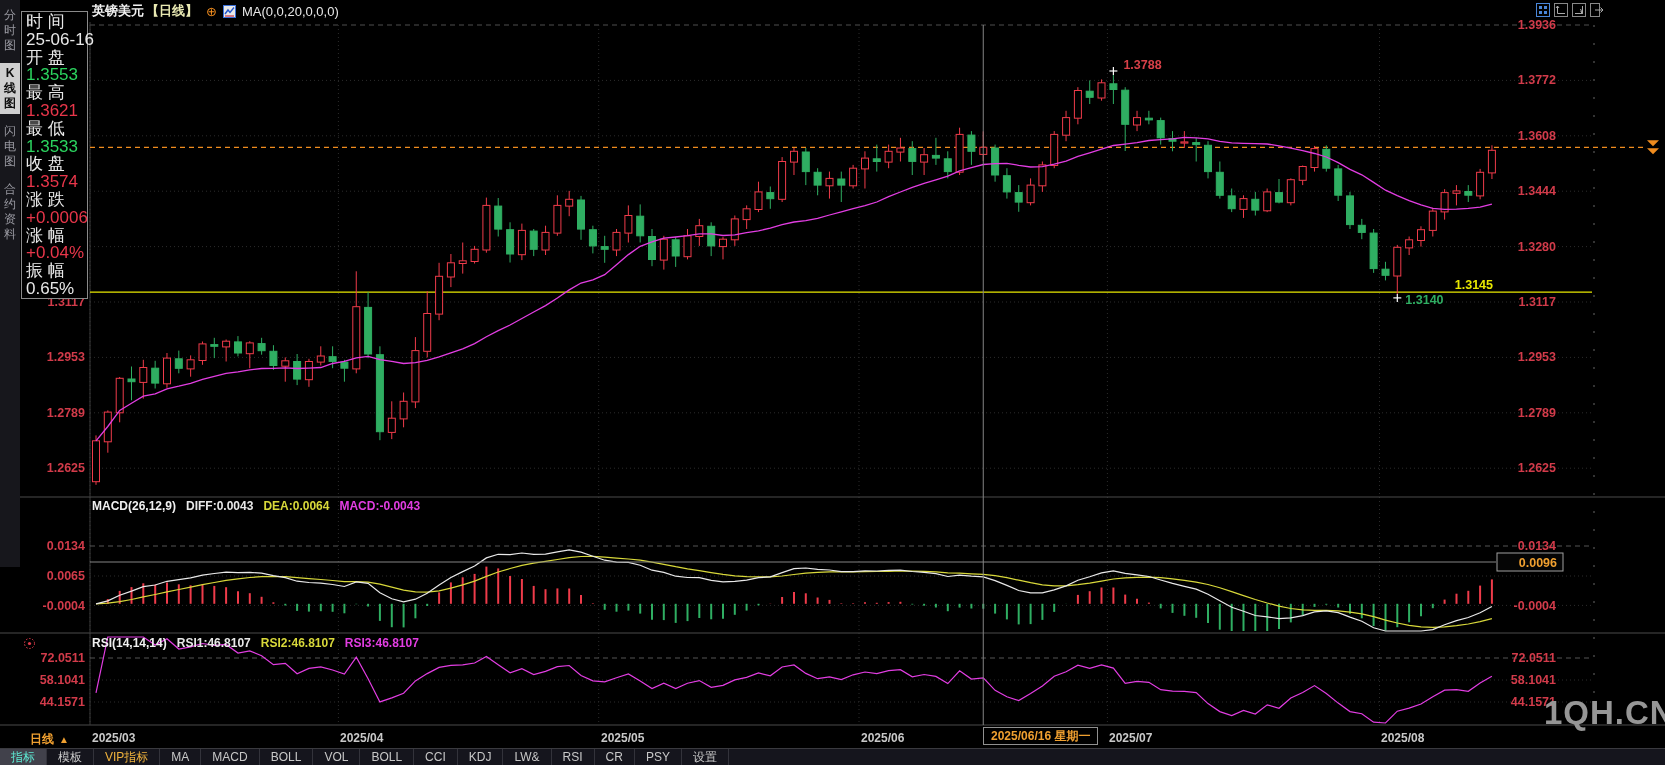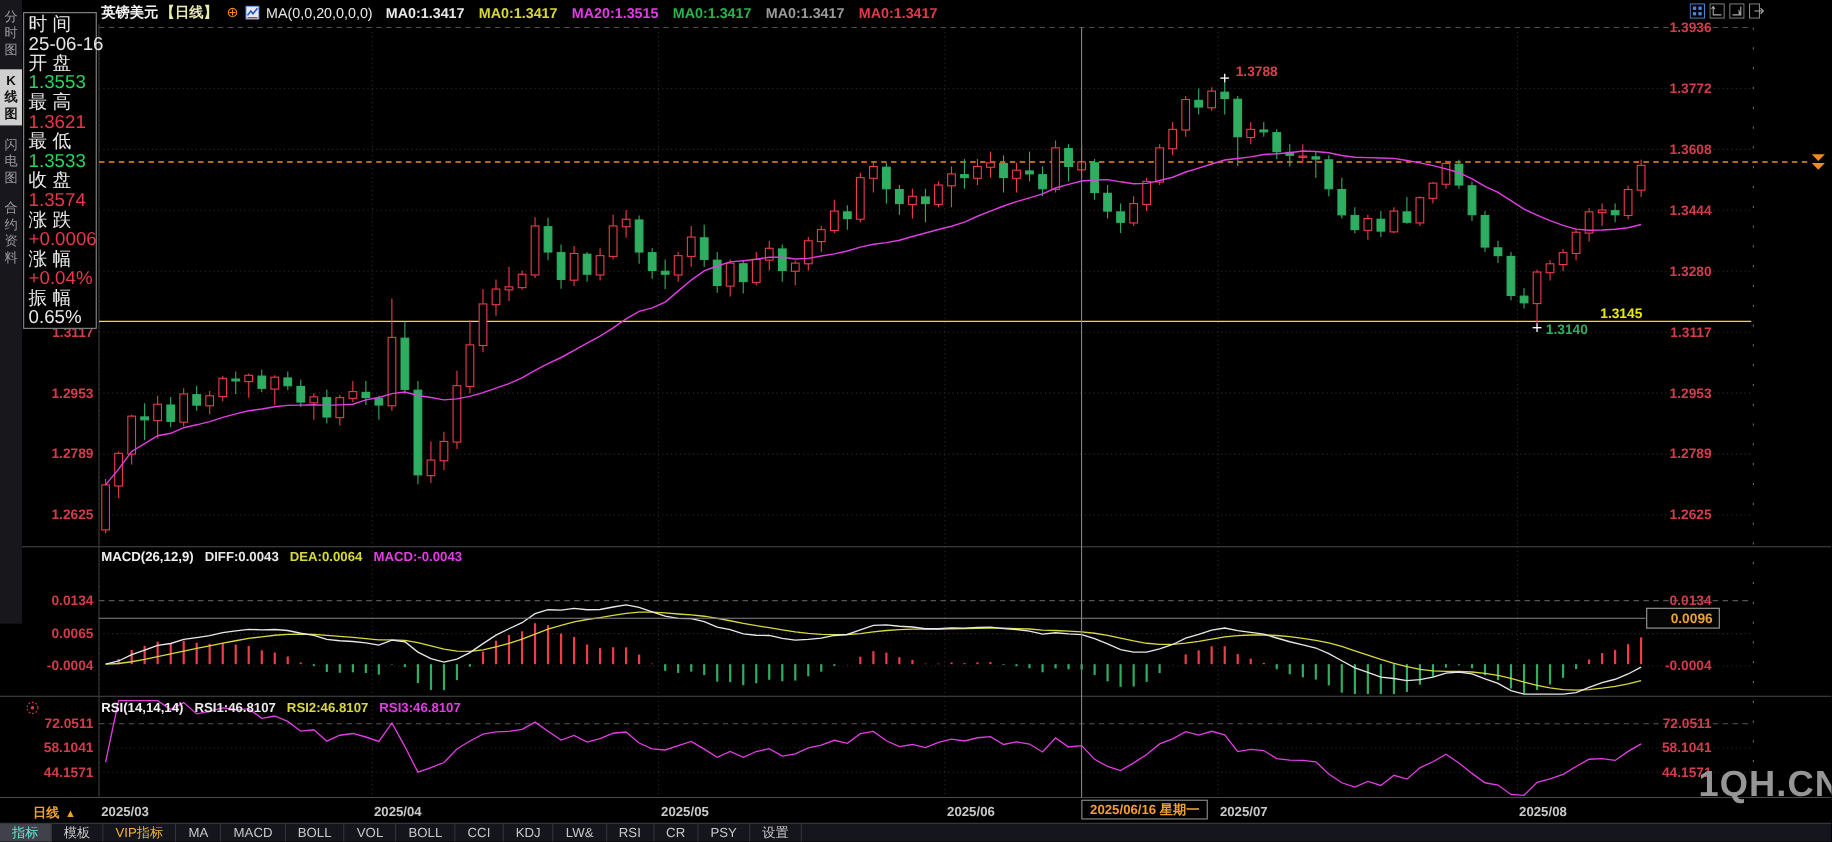--- a/index.html
+++ b/index.html
@@ -514,21 +514,20 @@
   <div class="topbar">
     <span class="tb-symbol">英镑美元</span>
     <span class="tb-period">【日线】</span>
     <span class="tb-plus">⊕</span>
     <span class="tb-charticon"><svg width="13" height="13">
           <rect x="0.5" y="0.5" width="12" height="12" fill="#e8e8e8" stroke="#3a6fd8"></rect>
           <polyline points="2,9 5,5 7,7.5 11,2.5" fill="none" stroke="#2255cc" stroke-width="1.4"></polyline>
           <line x1="2" y1="11" x2="11" y2="11" stroke="#cc3344" stroke-width="1.2"></line>
         </svg></span>
     <span class="tb-formula">MA(0,0,20,0,0,0)</span>
-    <span class="tb-ma" id="tb-ma"><span style="color: rgb(232, 232, 232);">MA0:1.3417</span><span style="color: rgb(216, 216, 58);">MA0:1.3417</span><span style="color: rgb(226, 61, 226);">MA20:1.3515</span><span style="color: rgb(43, 178, 76);">MA0:1.3417</span><span style="color: rgb(154, 154, 154);">MA0:1.3417</span><span style="color: rgb(224, 59, 75);">MA0:1.3417</span></span>
   </div>
 
   <div class="win-icons">
     <span class="wi"><svg width="14" height="14">
           <rect x="0.5" y="0.5" width="13" height="13" fill="none" stroke="#4a86d8"></rect>
           <rect x="3" y="3" width="3" height="3" fill="#4a86d8"></rect>
           <rect x="8" y="3" width="3" height="3" fill="#4a86d8"></rect>
           <rect x="3" y="8" width="3" height="3" fill="#4a86d8"></rect>
           <rect x="8" y="8" width="3" height="3" fill="#4a86d8"></rect>
         </svg></span>

